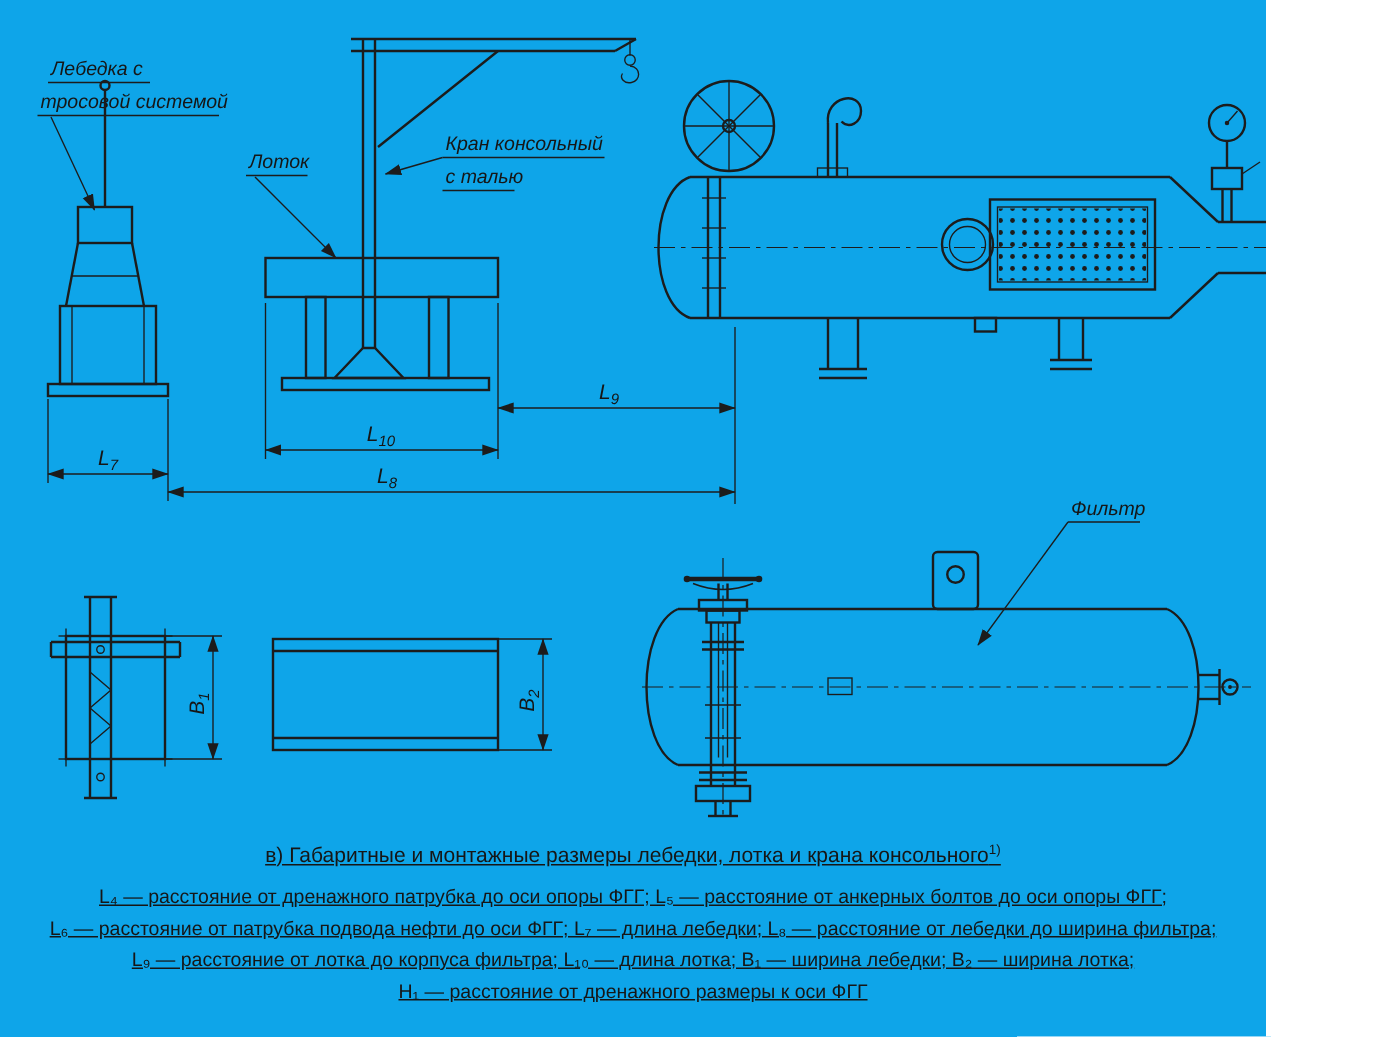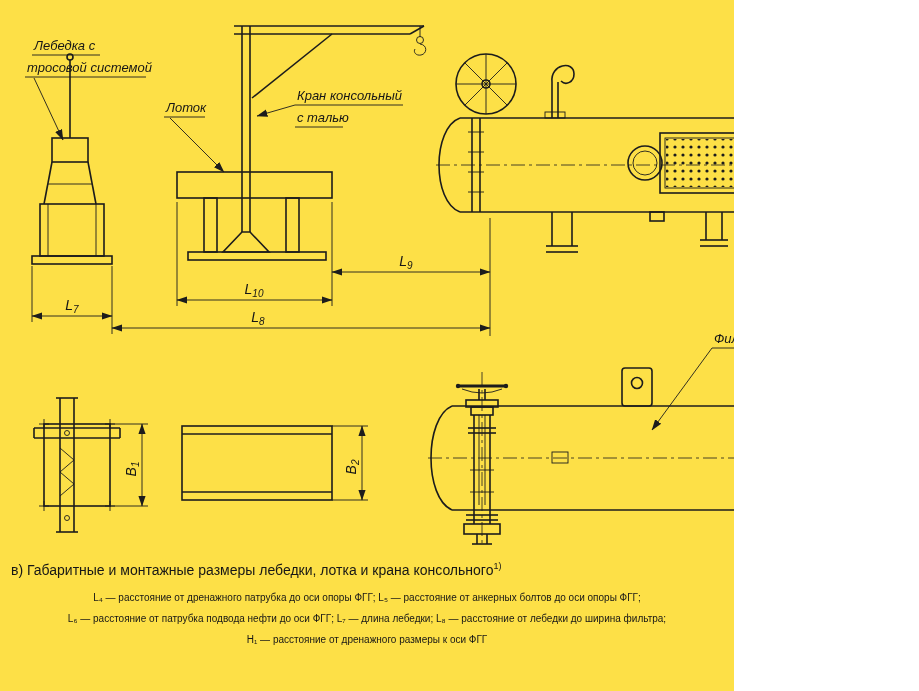--- a/index.html
+++ b/index.html
@@ -1,30 +1,30 @@
 <!DOCTYPE html>
 <html><head>
 <meta charset="utf-8">
 <style>
   html,body{margin:0;padding:0;background:#ffffff;}
   .page{
-    width:734px;height:691px;background:#fde047;overflow:hidden;
-    font-family:"Liberation Sans",sans-serif;color:#161616;position:relative;
+    width:844px;height:691px;background:#0ea5e9;overflow:hidden;
+    font-family:"Liberation Sans",sans-serif;color:#161616;position:relative;text-decoration:underline;
   }
   svg.drawing{display:block;}
   svg text{font-family:"Liberation Sans",sans-serif;fill:#161616;}
   .thick{stroke:#1c1c1c;stroke-width:1.6;fill:none;}
   .thin{stroke:#1c1c1c;stroke-width:0.9;fill:none;}
   .cl{stroke:#1c1c1c;stroke-width:0.8;fill:none;stroke-dasharray:14 4 3 4;}
   .callout{font-style:italic;font-size:13px;}
   .dimlabel{font-style:italic;font-size:14px;}
   .sub{font-size:10px;}
-  .caption{font-size:14px;margin-top:5px;margin-left:11px;}
+  .caption{text-align:center;font-size:14px;margin-top:5px;}
   .caption sup{font-size:9px;}
-  .legend{margin-top:9px;font-size:10px;line-height:21px;text-align:center;}
+  .legend{margin-top:9px;font-size:13px;line-height:21px;text-align:center;}
 </style>
 </head>
 <body>
 
 <div class="page">
 
 <svg class="drawing" width="919" height="556" viewBox="0 0 919 556" xmlns="http://www.w3.org/2000/svg">
   <defs>
     <marker id="dimarr" viewBox="0 0 10 8" refX="9.5" refY="4" markerWidth="11" markerHeight="9" orient="auto-start-reverse" markerUnits="userSpaceOnUse">
       <path d="M0,0.6 L10,4 L0,7.4 Z" fill="#1c1c1c"></path>
@@ -293,16 +293,17 @@
   </g>
 </svg>
 
 <div class="caption">
   <span>в) Габаритные и монтажные размеры лебедки, лотка и крана консольного</span><sup>1)</sup>
 </div>
 
 <div class="legend">
   <div>L₄ — расстояние от дренажного патрубка до оси опоры ФГГ; L₅ — расстояние от анкерных болтов до оси опоры ФГГ;</div>
   <div>L₆ — расстояние от патрубка подвода нефти до оси ФГГ; L₇ — длина лебедки; L₈ — расстояние от лебедки до ширина фильтра;</div>
+  <div>L₉ — расстояние от лотка до корпуса фильтра; L₁₀ — длина лотка; B₁ — ширина лебедки; B₂ — ширина лотка;</div>
   <div>H₁ — расстояние от дренажного размеры к оси ФГГ</div>
 </div>
 
 </div>
 
 </body></html>

